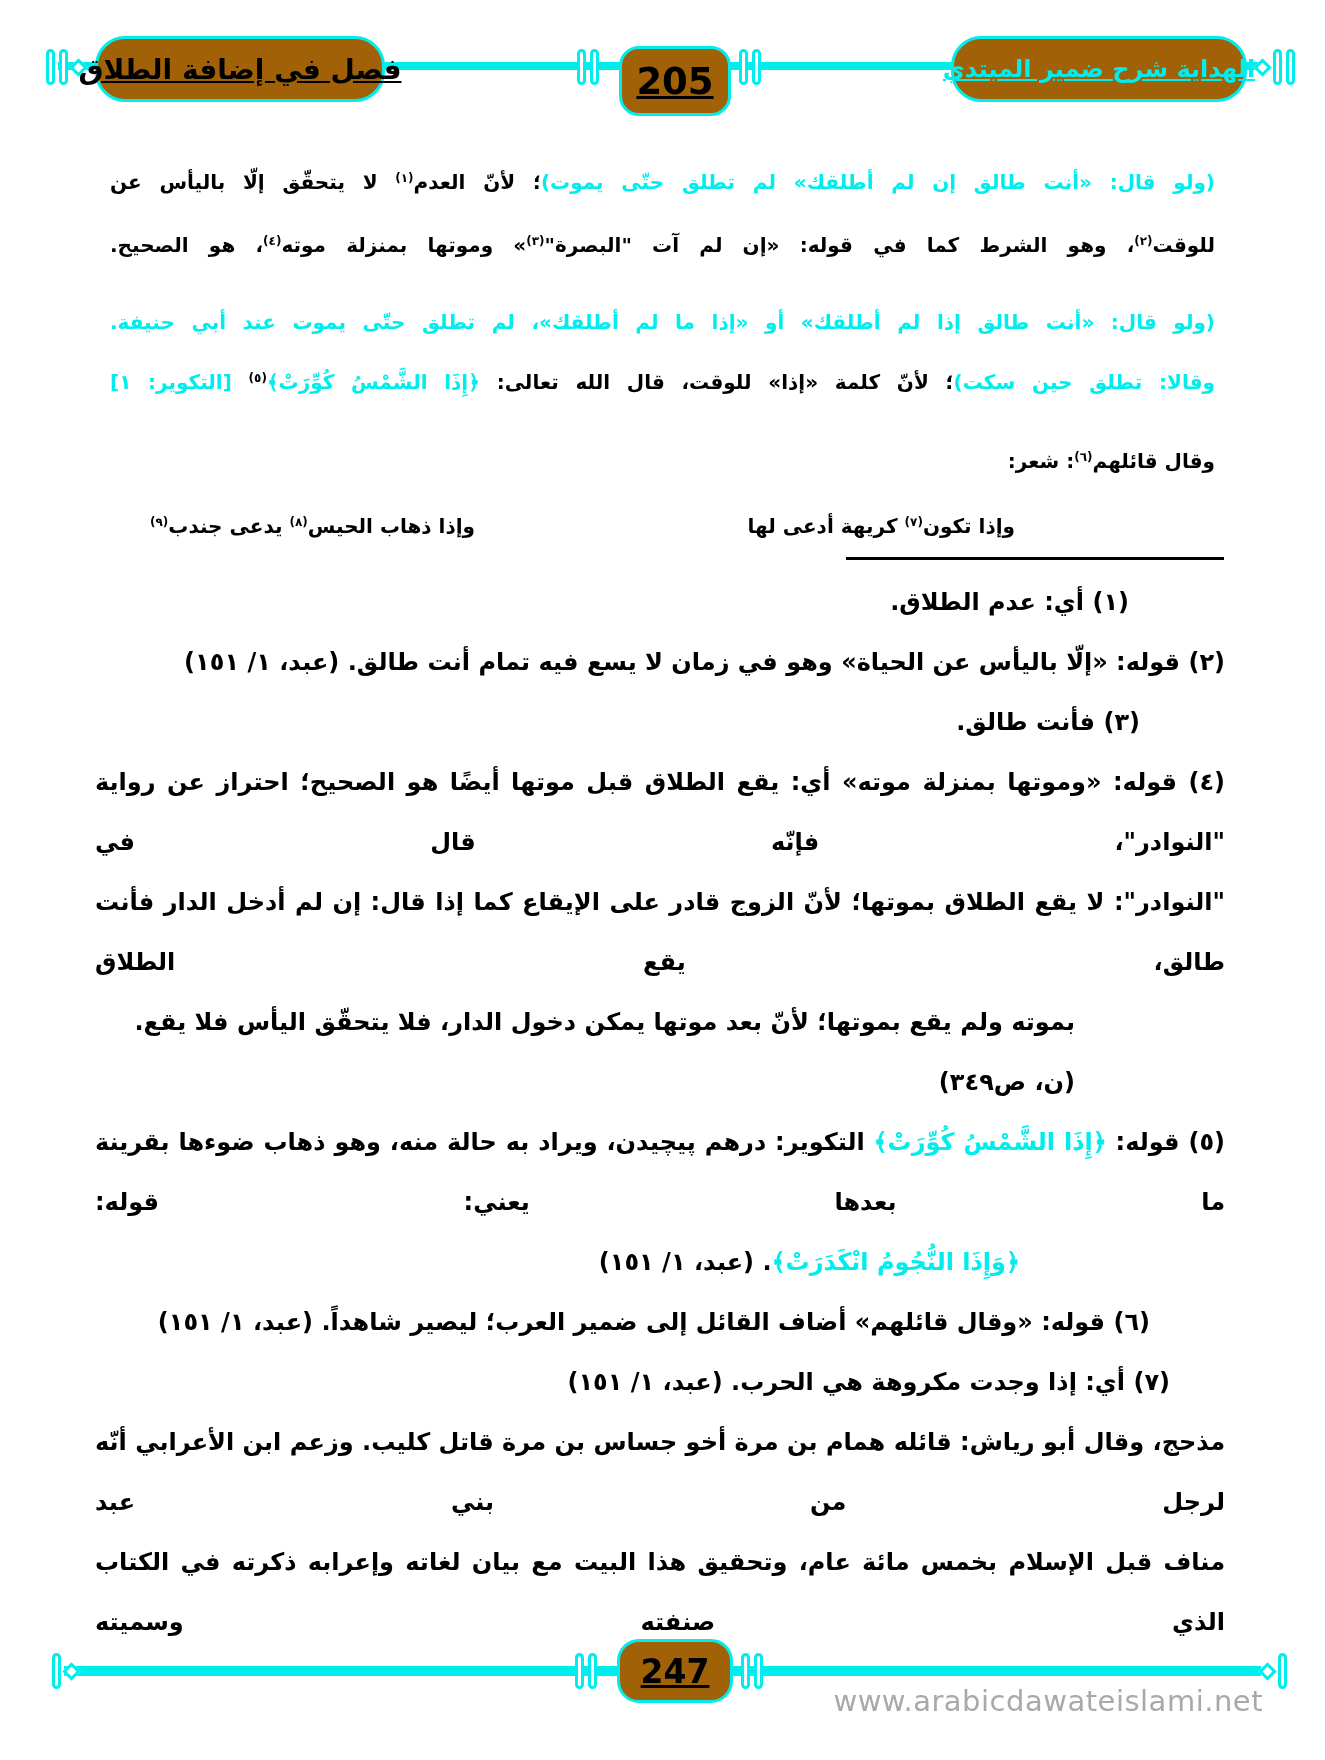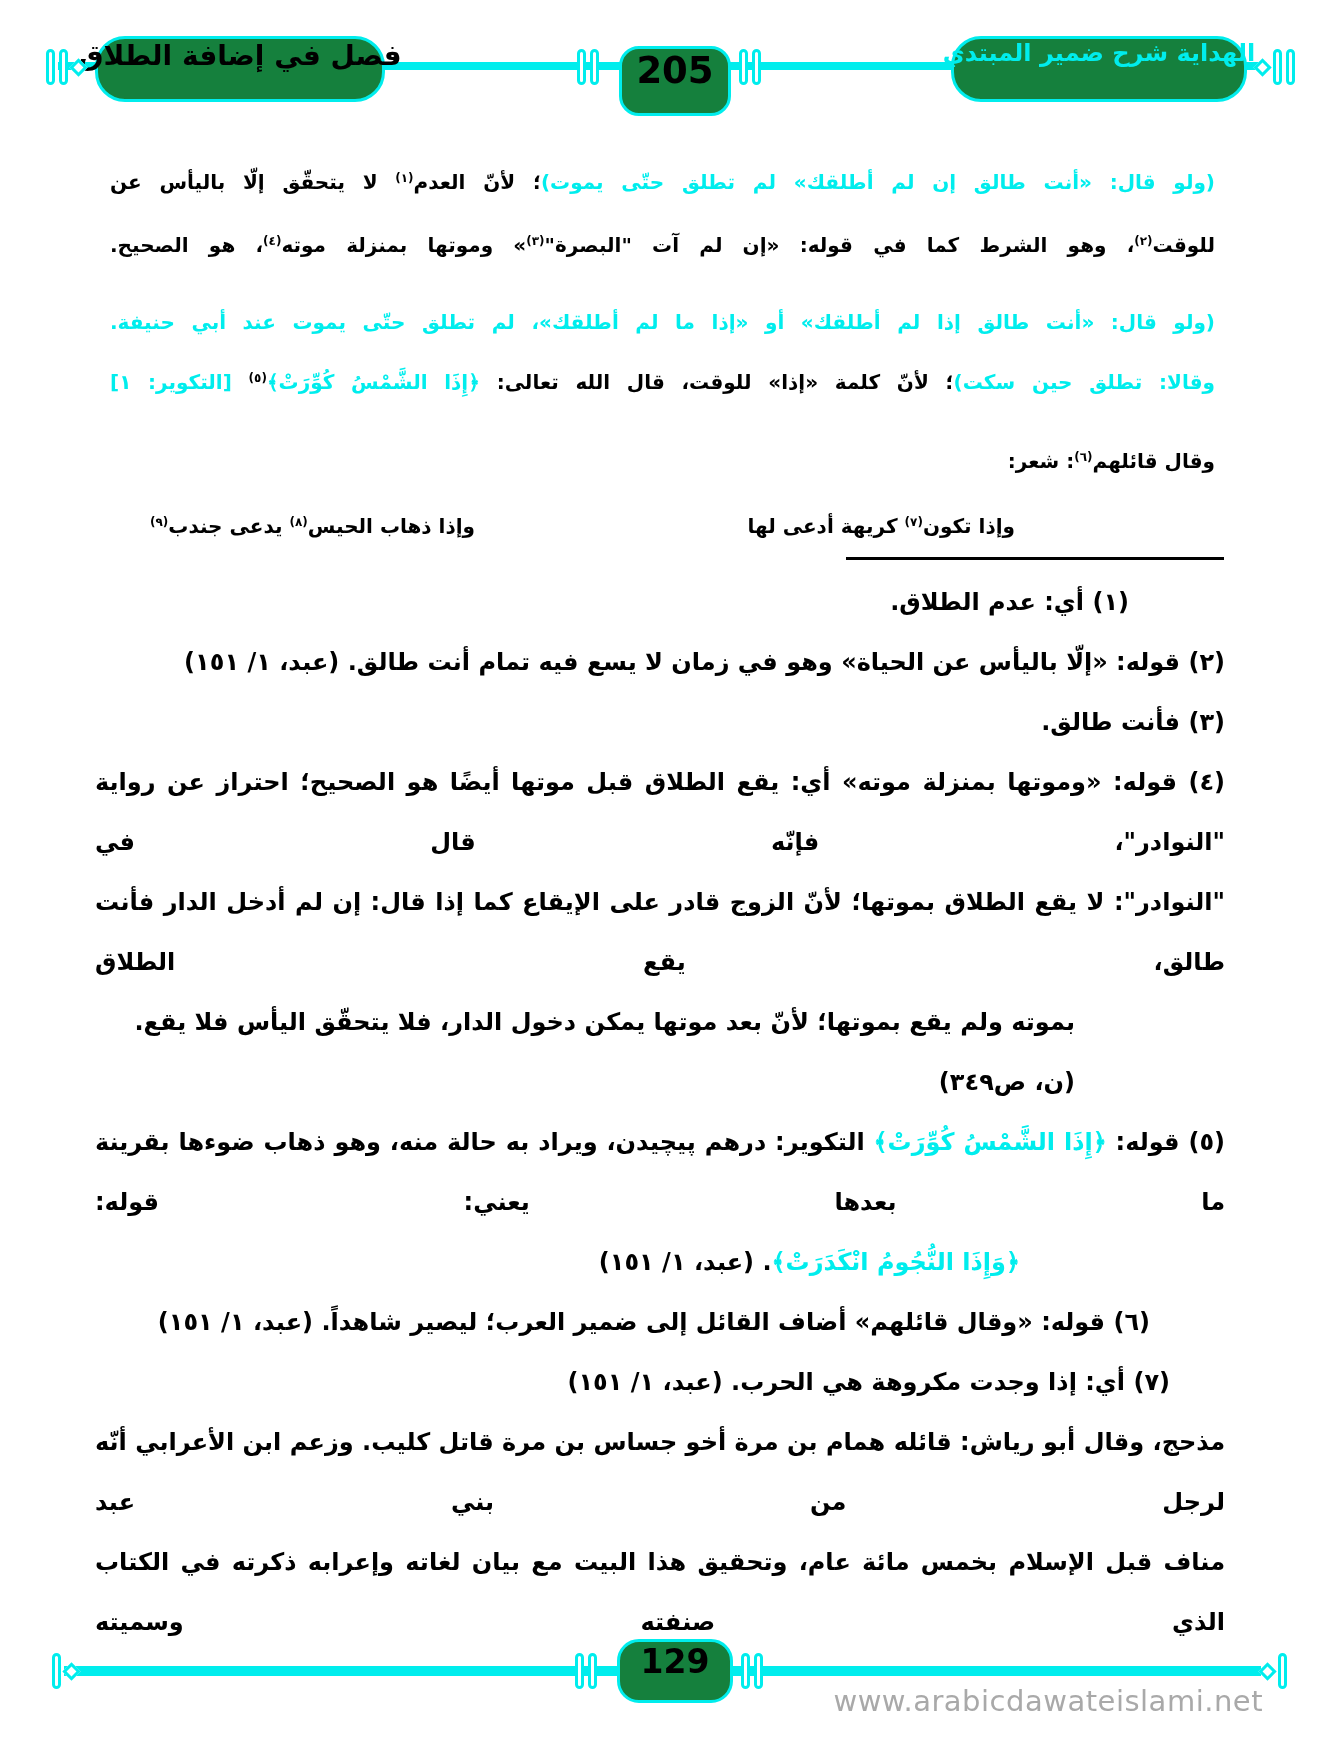--- a/index.html
+++ b/index.html
@@ -13,22 +13,22 @@
     width:1325px;height:1760px;background:#ffffff;position:relative;
     font-family:"DejaVu Sans",sans-serif;color:var(--ink);
   }
   .page{position:absolute;inset:0;direction:rtl;overflow:hidden;}
 
   
   .rule{position:absolute;height:6px;border-top:4px solid var(--accent);border-bottom:4px solid var(--accent);z-index:1;}
   .rule-header{left:58px;right:58px;top:62px;}
   .rule-footer{left:64px;right:64px;top:1666px;border-bottom-width:6px;height:8px;}
   .cart{
-    position:absolute;z-index:3;background:#15803d;border:3px solid var(--accent);
-    display:flex;align-items:flex-start;justify-content:center;white-space:nowrap;
+    position:absolute;z-index:3;background:#a16207;border:3px solid var(--accent);
+    display:flex;align-items:center;justify-content:center;white-space:nowrap;text-decoration:underline;
   }
   .cart-left{left:95px;top:36px;width:290px;height:66px;border-radius:30px;
     font-size:28px;font-weight:bold;color:#000;}
   .cart-center{left:619px;top:46px;width:112px;height:70px;border-radius:20px;
     font-size:37px;font-weight:bold;color:#000;direction:ltr;}
   .cart-right{left:951px;top:36px;width:296px;height:66px;border-radius:30px;
     font-size:24px;font-weight:bold;color:var(--accent);}
   .cart-footer{left:617px;top:1639px;width:116px;height:64px;border-radius:22px;
     font-size:33px;font-weight:bold;color:#000;}
   .orn{position:absolute;display:flex;align-items:center;gap:4px;z-index:4;}
@@ -54,21 +54,21 @@
 
   
   .fn-sep{position:absolute;top:557px;left:846px;width:378px;border-top:3px solid #000;z-index:2;}
   .footnotes{
     position:absolute;top:572px;right:100px;left:95px;
     font-size:24px;font-weight:bold;line-height:60px;text-align:right;
   }
   .fn{margin:0;}
   .ind55{margin-right:55px;}
   .ind75{margin-right:75px;}
-  .ind85{}
+  .ind85{margin-right:85px;}
   .ind100{margin-right:96px;}
   .ind150{margin-right:150px;}
   .ind205{margin-right:205px;}
 
   
   .site-url{
     position:absolute;right:62px;top:1684px;direction:ltr;
     font-size:29px;color:var(--url_gray);z-index:5;letter-spacing:0.5px;
   }
 </style>
@@ -154,19 +154,19 @@
     <div class="orn" style="left:741px;top:1653px;">
       <span class="obar"></span>
       <span class="obar"></span>
     </div>
     <div class="orn" style="right:38px;top:1653px;">
       <span class="obar"></span>
       <span class="odia"></span>
     </div>
 
     <div class="cart cart-footer">
-      <span>129</span>
+      <span>247</span>
     </div>
 
     <div class="site-url">www.arabicdawateislami.net</div>
   </footer>
 
 </div>
 
 </body></html>

